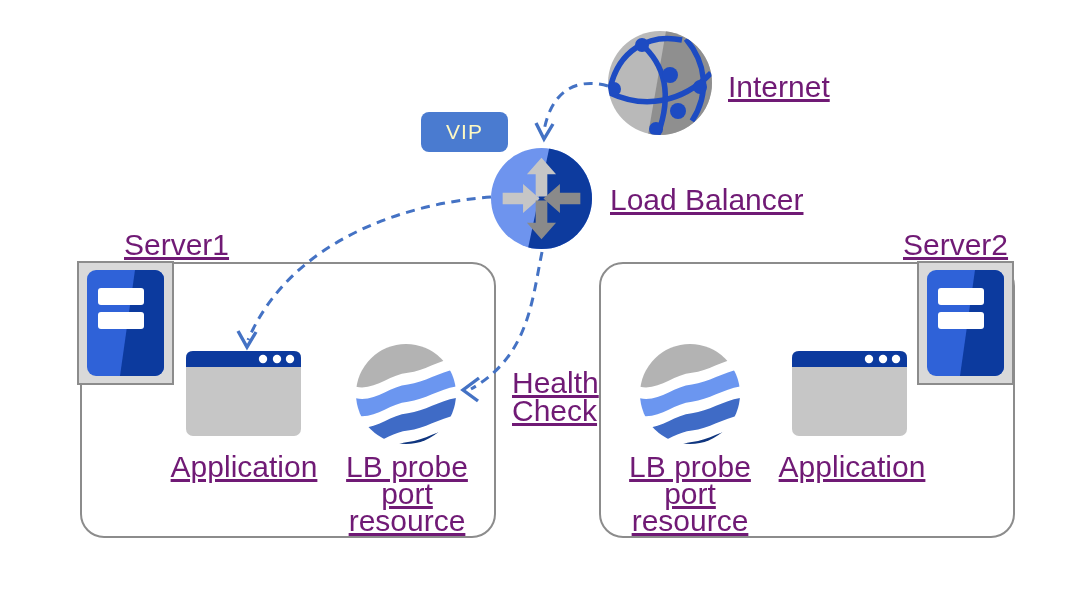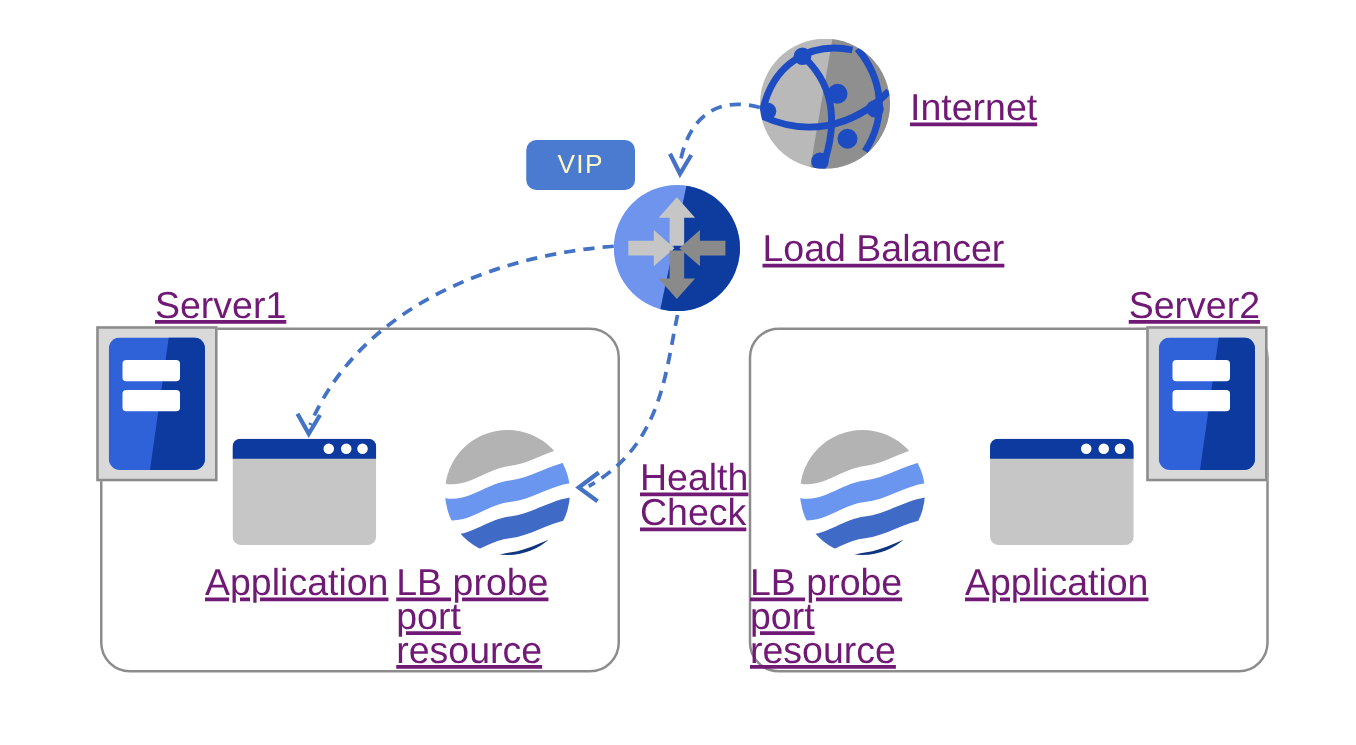--- a/index.html
+++ b/index.html
@@ -5,21 +5,21 @@
   html,body { margin:0; padding:0; background:#ffffff; }
   #canvas {
     position:relative; width:1085px; height:596px; overflow:hidden;
     background:#ffffff; font-family:"Liberation Sans", sans-serif;
   }
   .abs { position:absolute; }
   .label {
     position:absolute; color:#701a75; font-size:30px; line-height:27px;
     white-space:pre-line; z-index:5;text-decoration:underline;
   }
-  .label.center { }
+  .label.center { text-align:center; }
   .server-box {
     position:absolute; top:262px; width:416px; height:276px;
     border:2px solid #8c8c8c; border-radius:24px; background:transparent;
     box-sizing:border-box; z-index:1;
   }
   .icon-square {
     position:absolute; width:97px; height:124px; background:#d9d9d9;
     border:2px solid #8c8c8c; box-sizing:border-box; z-index:3;
   }
   .icon-square svg { position:absolute; left:0; top:0; }

